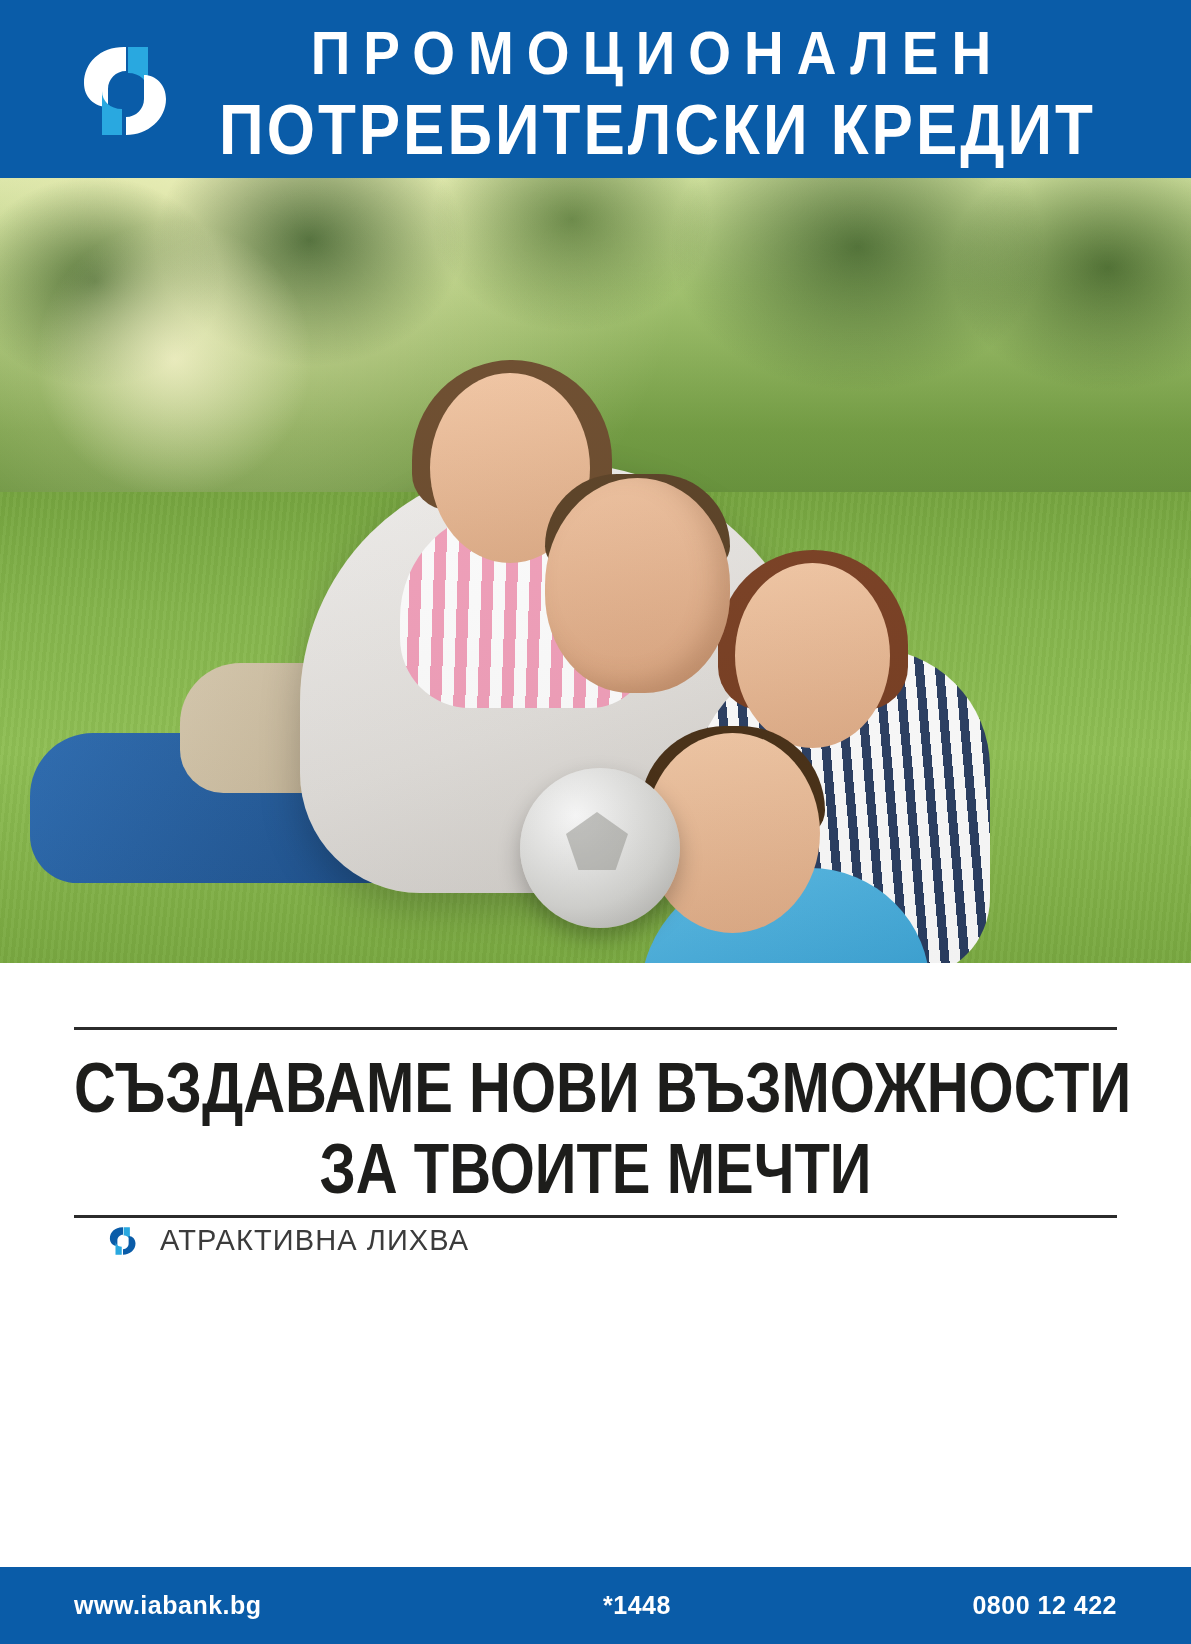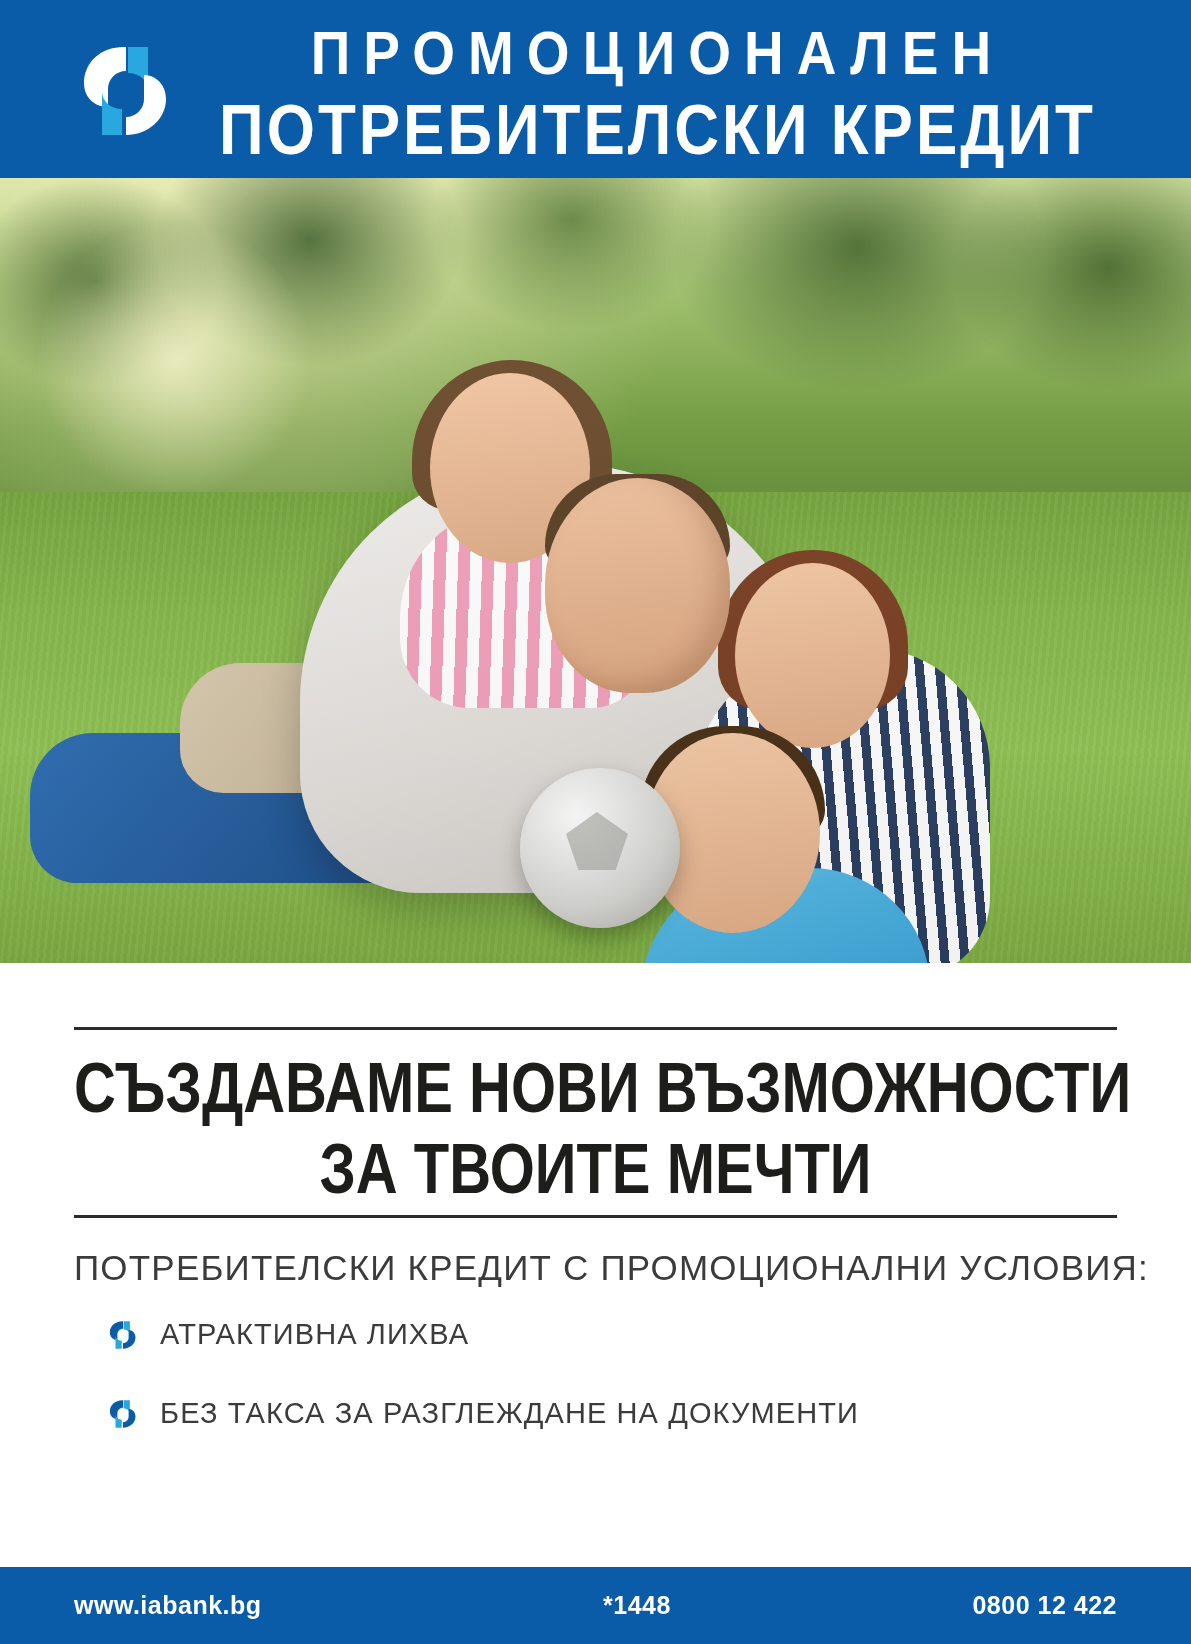--- a/index.html
+++ b/index.html
@@ -341,47 +341,35 @@
   <div class="content">
     <div class="rule"></div>
 
     <div class="headline">
       <span class="hl-line">СЪЗДАВАМЕ НОВИ ВЪЗМОЖНОСТИ</span>
       <span class="hl-line hl-line2">ЗА ТВОИТЕ МЕЧТИ</span>
     </div>
 
     <div class="rule"></div>
 
-    <div class="subhead">ПОТРЕБИТЕЛСКИ КРЕДИТ С ПРОМОЦИОНАЛНИ УСЛОВИЯ:</div>
 
     <div class="bullets">
 
       <div class="bullet">
         <span class="bullet-icon">
           <svg width="30" height="30" viewBox="0 0 96 96" aria-hidden="true">
             <path d="M46 4 C22 4 6 20 6 40 C6 54 16 64 30 64 L30 46 C30 36 38 28 48 28 L48 4 Z" fill="#0a5ca8"></path>
             <path d="M50 4 L50 30 C62 30 70 38 70 48 L70 4 Z" fill="#29a8e0"></path>
             <path d="M66 32 L66 56 C66 66 58 74 48 74 L48 92 C70 92 88 76 88 56 C88 42 78 32 66 32 Z" fill="#0a5ca8"></path>
             <path d="M44 92 L44 66 C32 66 24 58 24 48 L24 92 Z" fill="#29a8e0"></path>
           </svg>
         </span>
         <span class="bullet-text">АТРАКТИВНА ЛИХВА</span>
       </div>
 
-      <div class="bullet">
-        <span class="bullet-icon">
-          <svg width="30" height="30" viewBox="0 0 96 96" aria-hidden="true">
-            <path d="M46 4 C22 4 6 20 6 40 C6 54 16 64 30 64 L30 46 C30 36 38 28 48 28 L48 4 Z" fill="#0a5ca8"></path>
-            <path d="M50 4 L50 30 C62 30 70 38 70 48 L70 4 Z" fill="#29a8e0"></path>
-            <path d="M66 32 L66 56 C66 66 58 74 48 74 L48 92 C70 92 88 76 88 56 C88 42 78 32 66 32 Z" fill="#0a5ca8"></path>
-            <path d="M44 92 L44 66 C32 66 24 58 24 48 L24 92 Z" fill="#29a8e0"></path>
-          </svg>
-        </span>
-        <span class="bullet-text">БЕЗ ТАКСА ЗА РАЗГЛЕЖДАНЕ НА ДОКУМЕНТИ</span>
-      </div>
 
 
     </div>
   </div>
 
   <div class="footer">
     <span class="f-left">www.iabank.bg</span>
     <span class="f-center">*1448</span>
     <span class="f-right">0800 12 422</span>
   </div>

